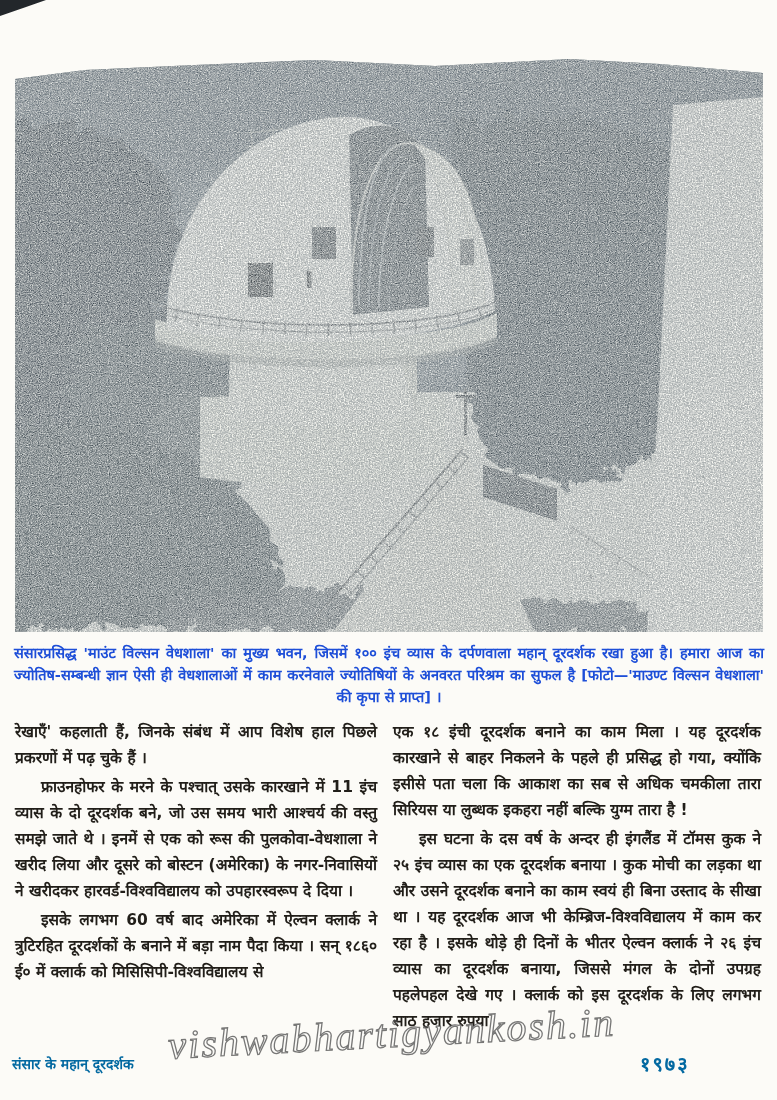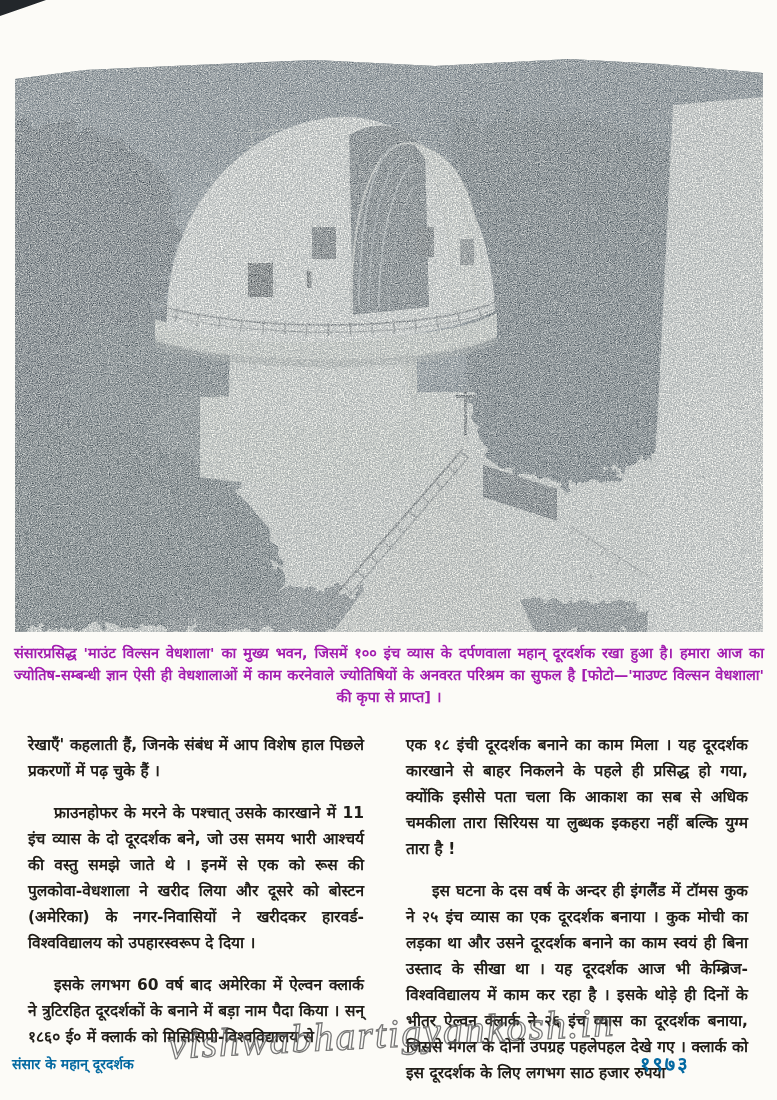--- a/index.html
+++ b/index.html
@@ -16,31 +16,31 @@
     clip-path:polygon(0 0,100% 0,55% 45%,0 100%);
   }
   .photo-wrap{
     position:absolute;left:15px;top:57px;width:748px;height:575px;
   }
   .photo-wrap svg{display:block;width:100%;height:100%;}
   .caption{
     position:absolute;left:14px;top:642px;width:750px;
     font-family:"DejaVu Sans","Liberation Sans",sans-serif;
     font-size:14.5px;line-height:22px;font-weight:600;
-    text-align:justify;text-align-last:center;color:#a21caf;
+    text-align:justify;text-align-last:center;color:#1d4ed8;
   }
   .col{
     position:absolute;top:716px;
     font-family:"DejaVu Sans","Liberation Sans",sans-serif;
     font-size:15.5px;line-height:26px;font-weight:600;
     text-align:justify;color:#211e19;
   }
   .col-left{left:12px;width:368px;}
   .col-right{left:390px;width:374px;}
-  .col p{margin:16px;}
+  .col p{margin:3px;}
   .col p.indent{text-indent:26px;}
   .section-heading{
     margin:9px 0 6px 0;text-align:center;text-align-last:center;
     font-size:18.5px;font-weight:700;letter-spacing:.5px;color:#1c1914;
   }
   .watermark{
     position:absolute;left:168px;top:1006px;width:600px;
     font:italic 400 40px "Liberation Serif","DejaVu Serif",serif;
     letter-spacing:2px;
     color:rgba(255,255,255,0.15);

